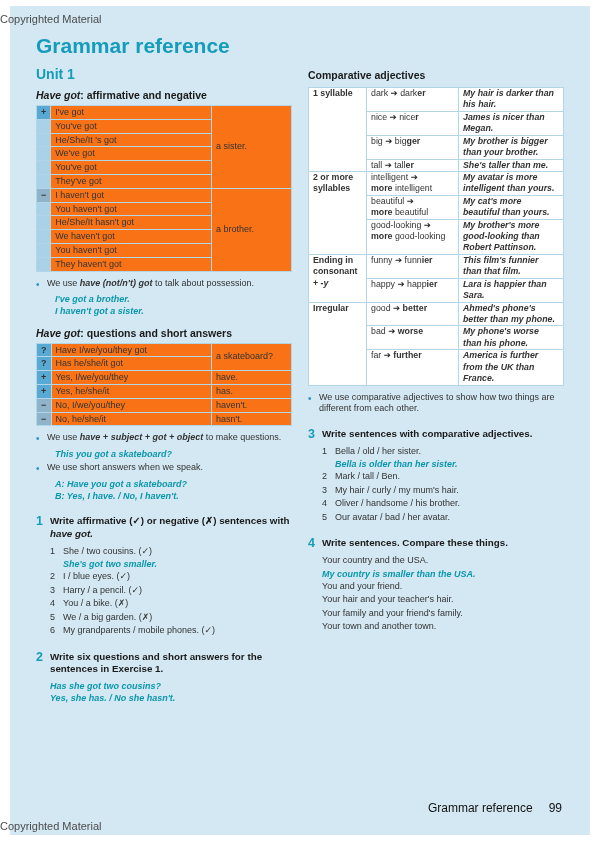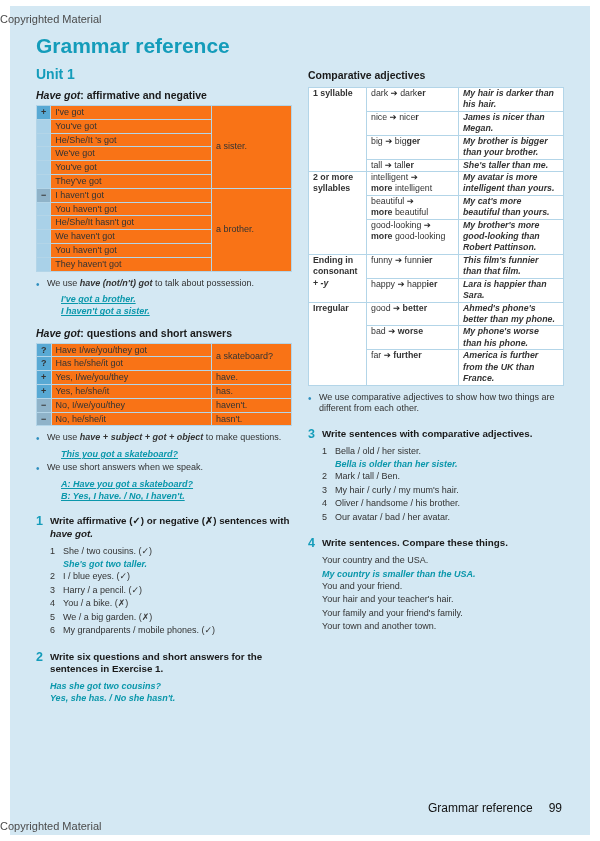--- a/index.html
+++ b/index.html
@@ -25,21 +25,21 @@
   td.mk.band{background:#a9d1e8;}
   td.obj{width:80px;vertical-align:middle;}
   td.ansc{width:80px;}
 
   ul.notes{list-style:none;margin:2px 0 0 0;padding:0;}
   ul.notes li{display:flex;gap:5px;font-size:9px;color:#333;line-height:1.3;margin:0 0 2px 0;}
   .b{flex:0 0 6px;}
   .b::before{content:"•";color:#2f8fbe;font-size:10px;}
   .bi{font-weight:bold;font-style:italic;}
   .ans{color:#0a97ab;font-style:italic;font-weight:bold;font-size:9px;line-height:1.35;}
-  .note-ans{margin-left:25px;text-decoration:underline;}
+  .note-ans{margin-left:19px;}
   .gap{height:9px;}
 
   .exercise{display:flex;gap:7px;margin-top:13px;}
   .exnum{color:#149cba;font-weight:bold;font-size:12.5px;line-height:1.1;flex:0 0 auto;}
   .exbody{flex:1;min-width:0;}
   .extitle{font-weight:bold;font-size:9.8px;color:#1a1a1a;line-height:1.3;margin-bottom:4px;}
   .extitle em{font-style:italic;}
   .item{display:flex;gap:6px;font-size:9px;color:#333;line-height:1.5;}
   .inum{flex:0 0 7px;color:#333;}
   .item-ans{margin-left:13px;}
@@ -192,21 +192,21 @@
       <div class="ans note-ans">B: Yes, I have. / No, I haven't.</div>
 
       <div class="exercise">
         <div class="exnum">1</div>
         <div class="exbody">
           <div class="extitle"><span>Write affirmative (✓) or negative (✗) sentences with </span><em>have got.</em></div>
           <div class="item">
               <span class="inum">1</span>
               <span>She / two cousins. (✓)</span>
             </div>
-          <div class="ans item-ans">She's got two taller.</div>
+          <div class="ans item-ans">She's got two smaller.</div>
           <div class="item">
               <span class="inum">2</span>
               <span>I / blue eyes. (✓)</span>
             </div>
           <div class="item">
               <span class="inum">3</span>
               <span>Harry / a pencil. (✓)</span>
             </div>
           <div class="item">
               <span class="inum">4</span>

